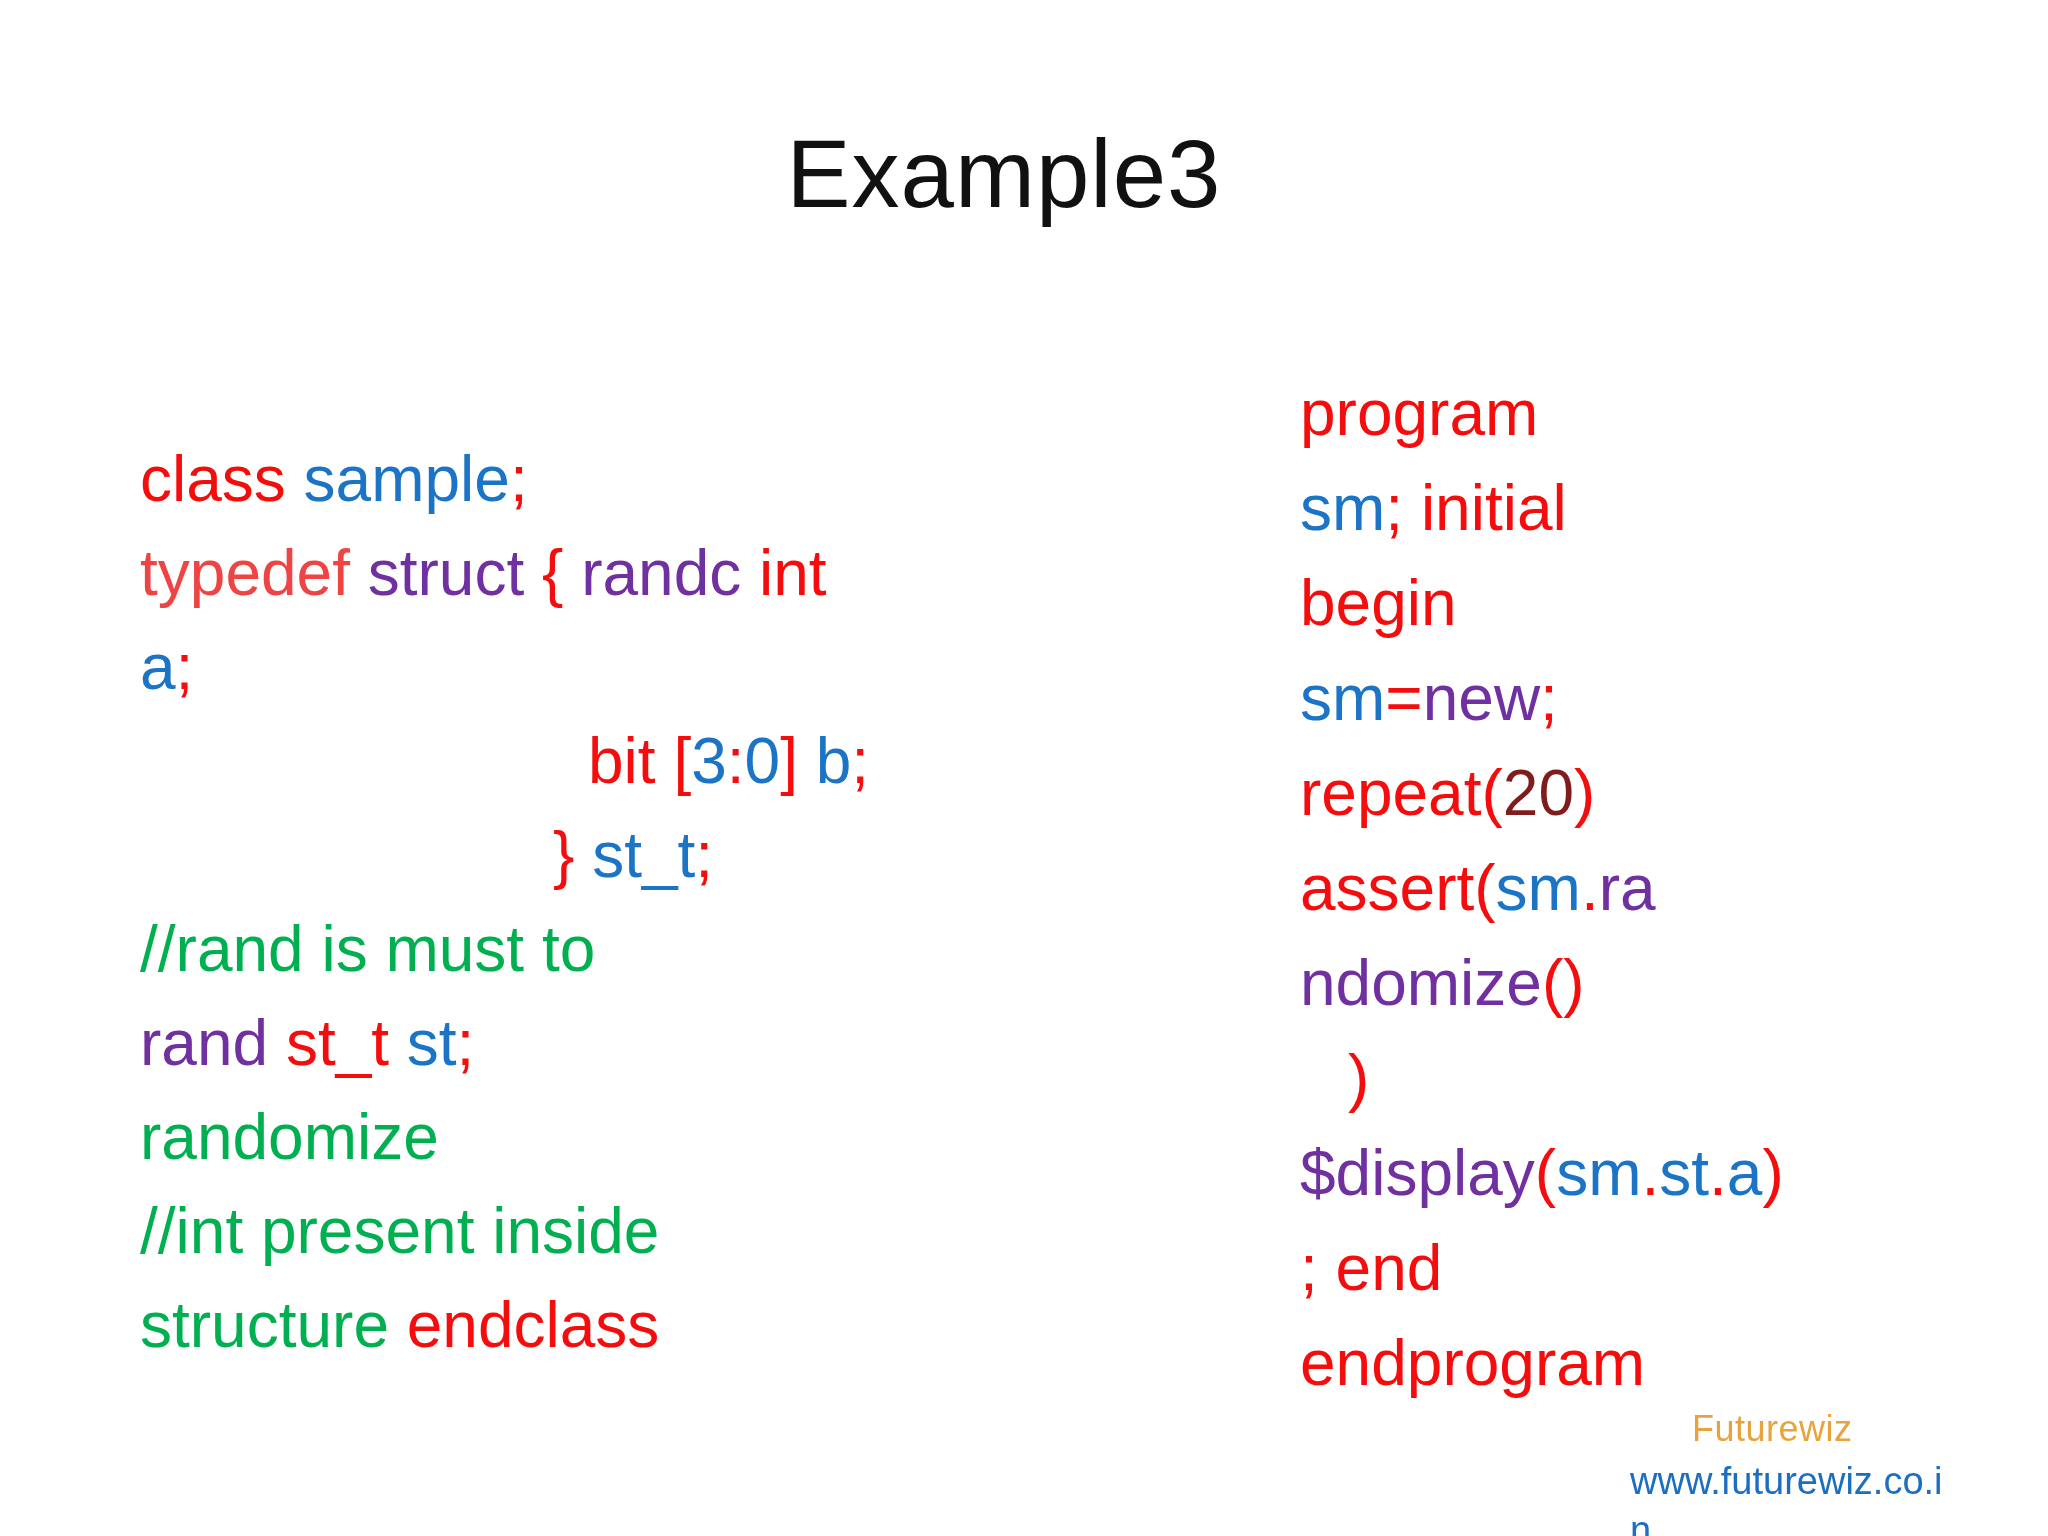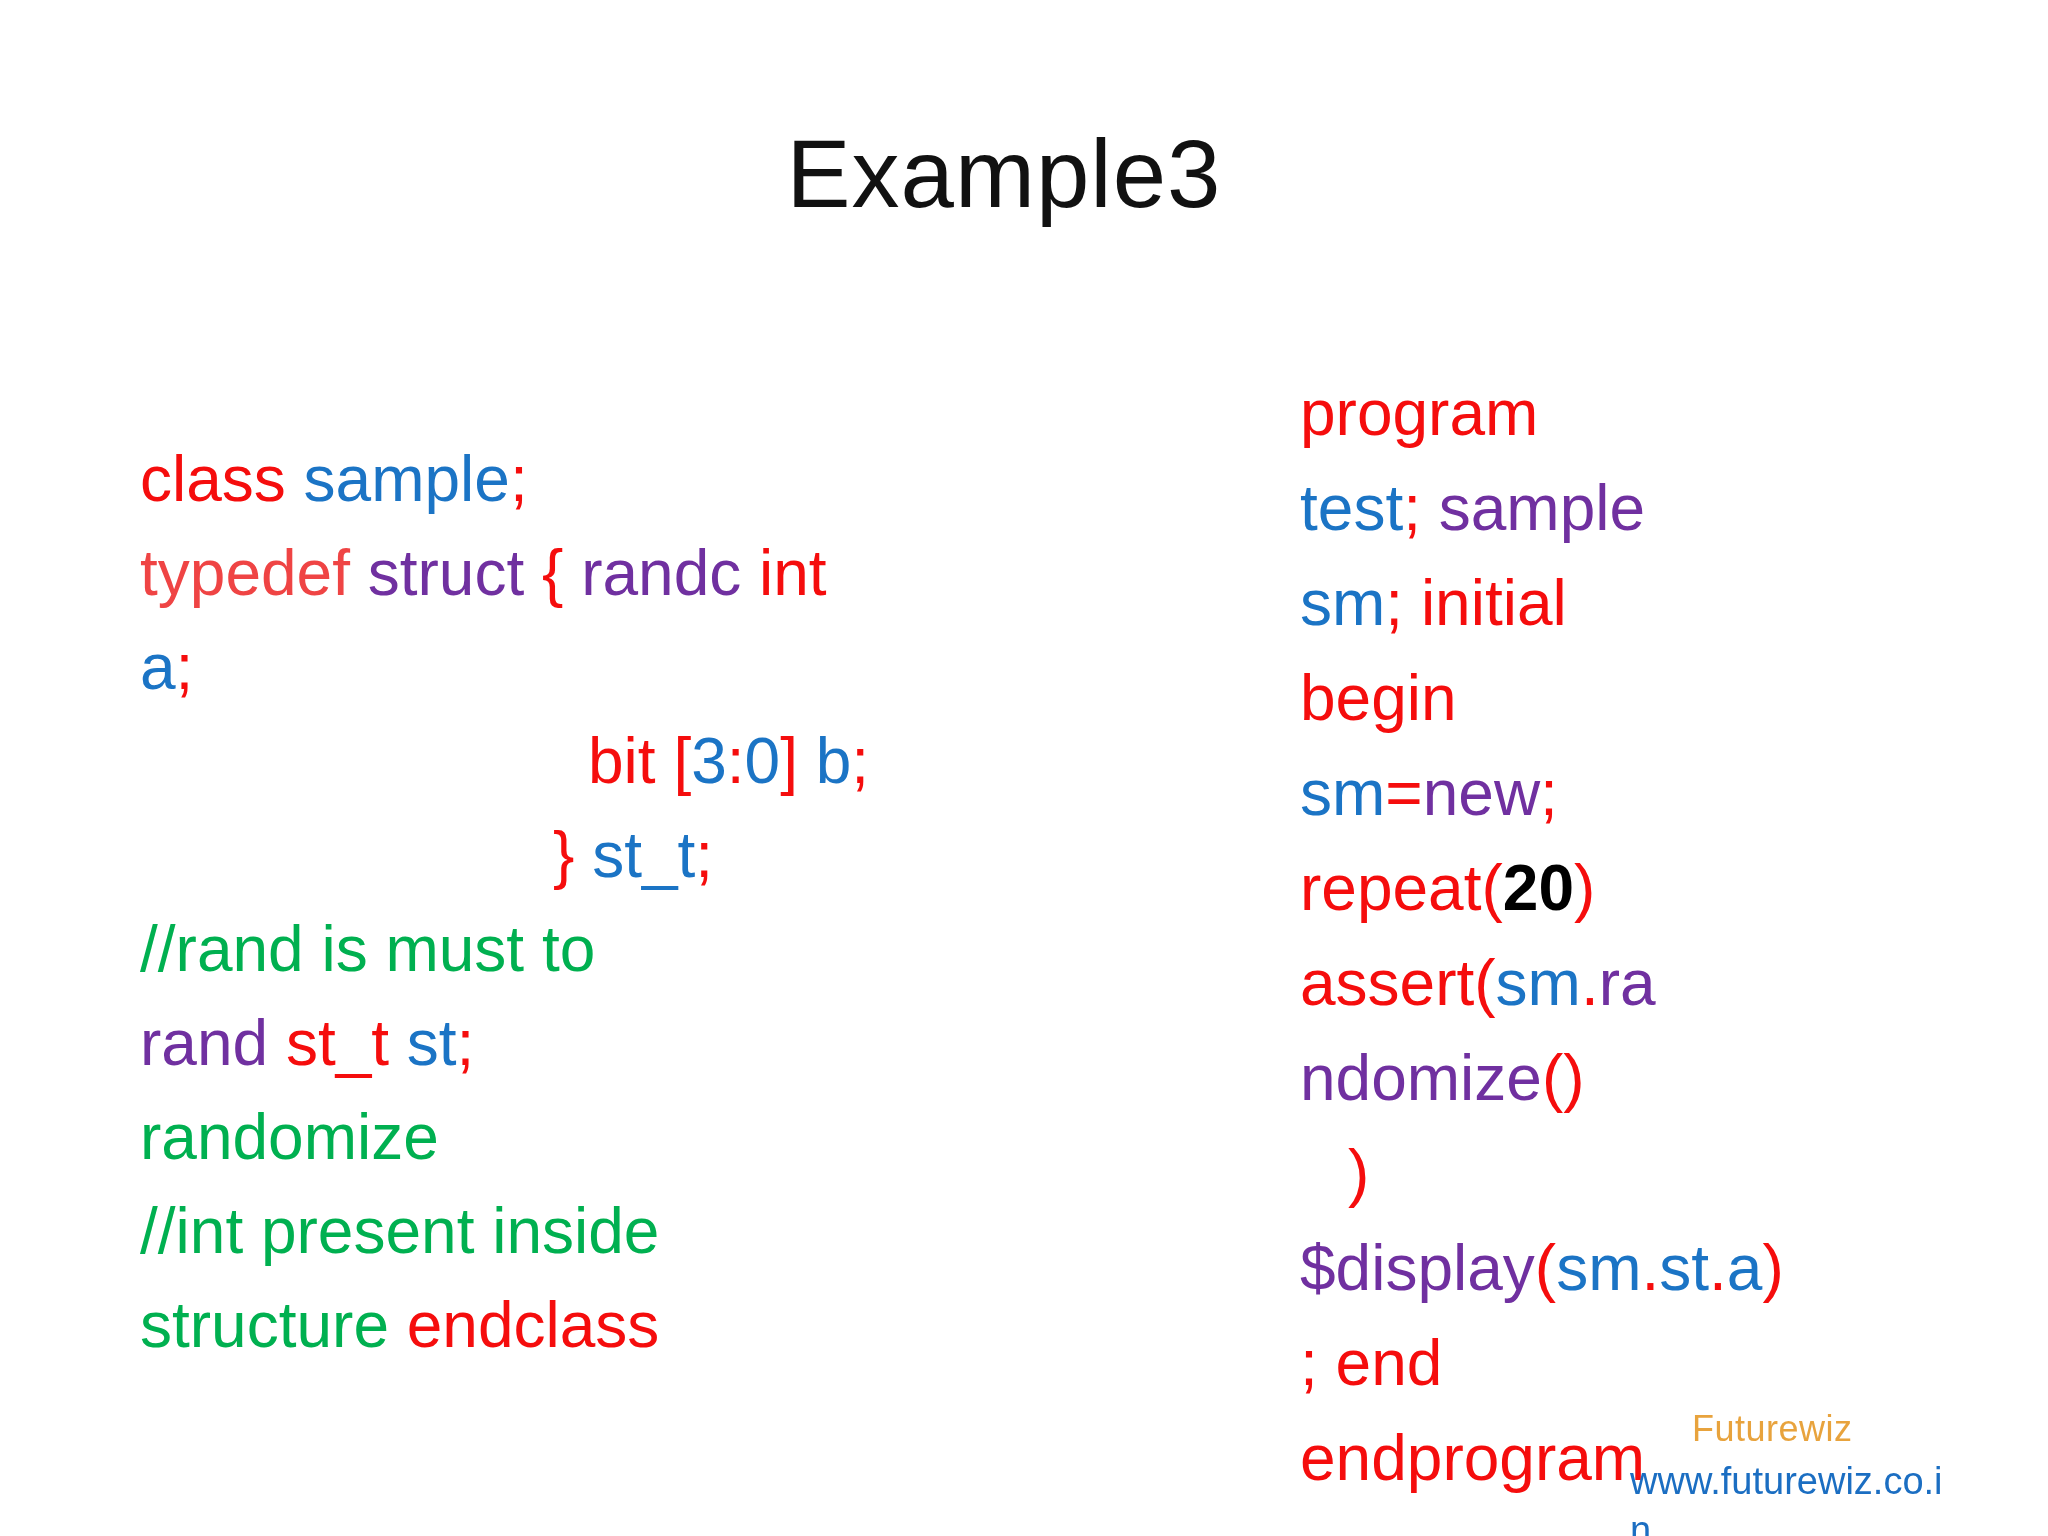--- a/index.html
+++ b/index.html
@@ -66,25 +66,24 @@
       <div class="code-line" style="padding-left: 413px;"><span style="color: rgb(245, 13, 13);">} </span><span style="color: rgb(27, 116, 197);">st_t</span><span style="color: rgb(245, 13, 13);">;</span></div>
       <div class="code-line"><span style="color: rgb(0, 176, 80);">//rand is must to</span></div>
       <div class="code-line"><span style="color: rgb(112, 48, 160);">rand </span><span style="color: rgb(245, 13, 13);">st_t </span><span style="color: rgb(27, 116, 197);">st</span><span style="color: rgb(245, 13, 13);">;</span></div>
       <div class="code-line"><span style="color: rgb(0, 176, 80);">randomize</span></div>
       <div class="code-line"><span style="color: rgb(0, 176, 80);">//int present inside</span></div>
       <div class="code-line"><span style="color: rgb(0, 176, 80);">structure </span><span style="color: rgb(245, 13, 13);">endclass</span></div>
     </div>
 
   <div class="col col-right" id="right-col">
       <div class="code-line"><span style="color: rgb(245, 13, 13);">program</span></div>
-      <div class="code-line"><span style="color: rgb(27, 116, 197);">test</span><span style="color: rgb(245, 13, 13);">; </span><span style="color: rgb(112, 48, 160);">sample</span></div>
       <div class="code-line"><span style="color: rgb(27, 116, 197);">sm</span><span style="color: rgb(245, 13, 13);">; initial</span></div>
       <div class="code-line"><span style="color: rgb(245, 13, 13);">begin</span></div>
       <div class="code-line"><span style="color: rgb(27, 116, 197);">sm</span><span style="color: rgb(245, 13, 13);">=</span><span style="color: rgb(112, 48, 160);">new</span><span style="color: rgb(245, 13, 13);">;</span></div>
-      <div class="code-line"><span style="color: rgb(245, 13, 13);">repeat(</span><span style="color: #000000; font-weight: bold;">20</span><span style="color: rgb(245, 13, 13);">)</span></div>
+      <div class="code-line"><span style="color: rgb(245, 13, 13);">repeat(</span><span style="color: #7f1d1d;">20</span><span style="color: rgb(245, 13, 13);">)</span></div>
       <div class="code-line"><span style="color: rgb(245, 13, 13);">assert(</span><span style="color: rgb(27, 116, 197);">sm</span><span style="color: rgb(245, 13, 13);">.</span><span style="color: rgb(112, 48, 160);">ra</span></div>
       <div class="code-line"><span style="color: rgb(112, 48, 160);">ndomize</span><span style="color: rgb(245, 13, 13);">()</span></div>
       <div class="code-line" style="padding-left: 48px;"><span style="color: rgb(245, 13, 13);">)</span></div>
       <div class="code-line"><span style="color: rgb(112, 48, 160);">$display</span><span style="color: rgb(245, 13, 13);">(</span><span style="color: rgb(27, 116, 197);">sm</span><span style="color: rgb(245, 13, 13);">.</span><span style="color: rgb(27, 116, 197);">st</span><span style="color: rgb(245, 13, 13);">.</span><span style="color: rgb(27, 116, 197);">a</span><span style="color: rgb(245, 13, 13);">)</span></div>
       <div class="code-line"><span style="color: rgb(245, 13, 13);">; end</span></div>
       <div class="code-line"><span style="color: rgb(245, 13, 13);">endprogram</span></div>
     </div>
 
   <div class="brand" style="color: rgb(232, 163, 61);">Futurewiz</div>
 

